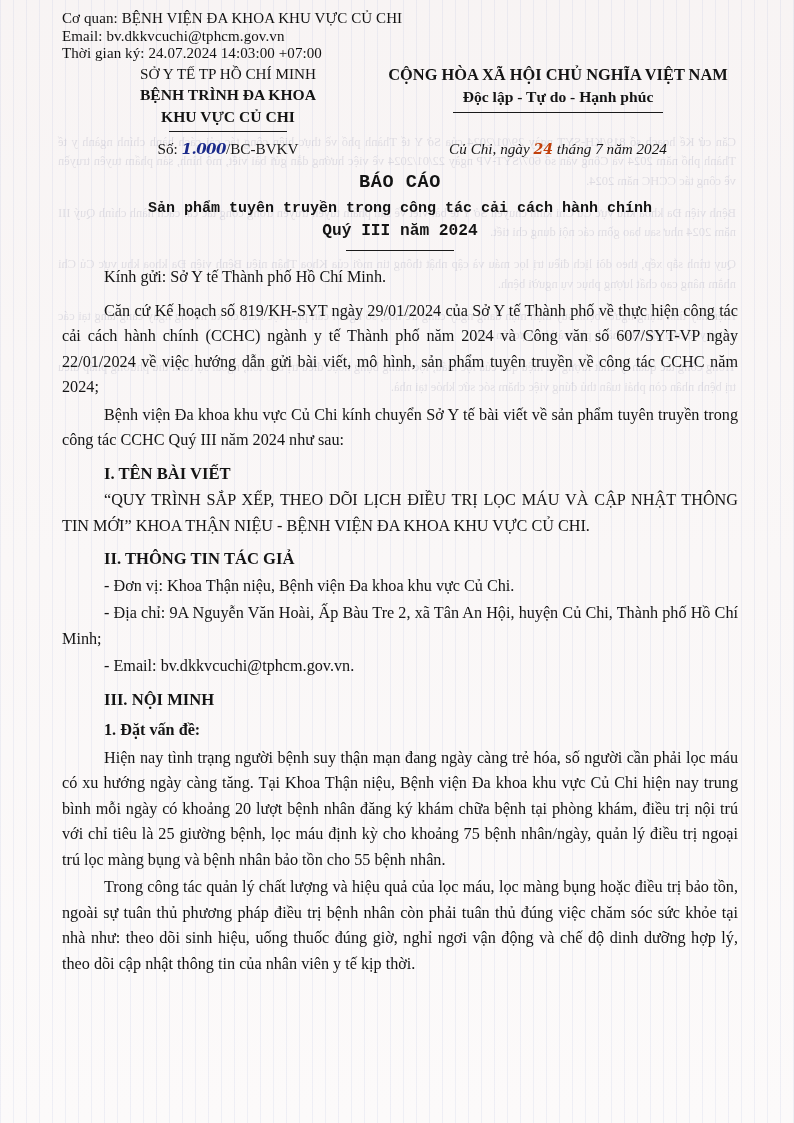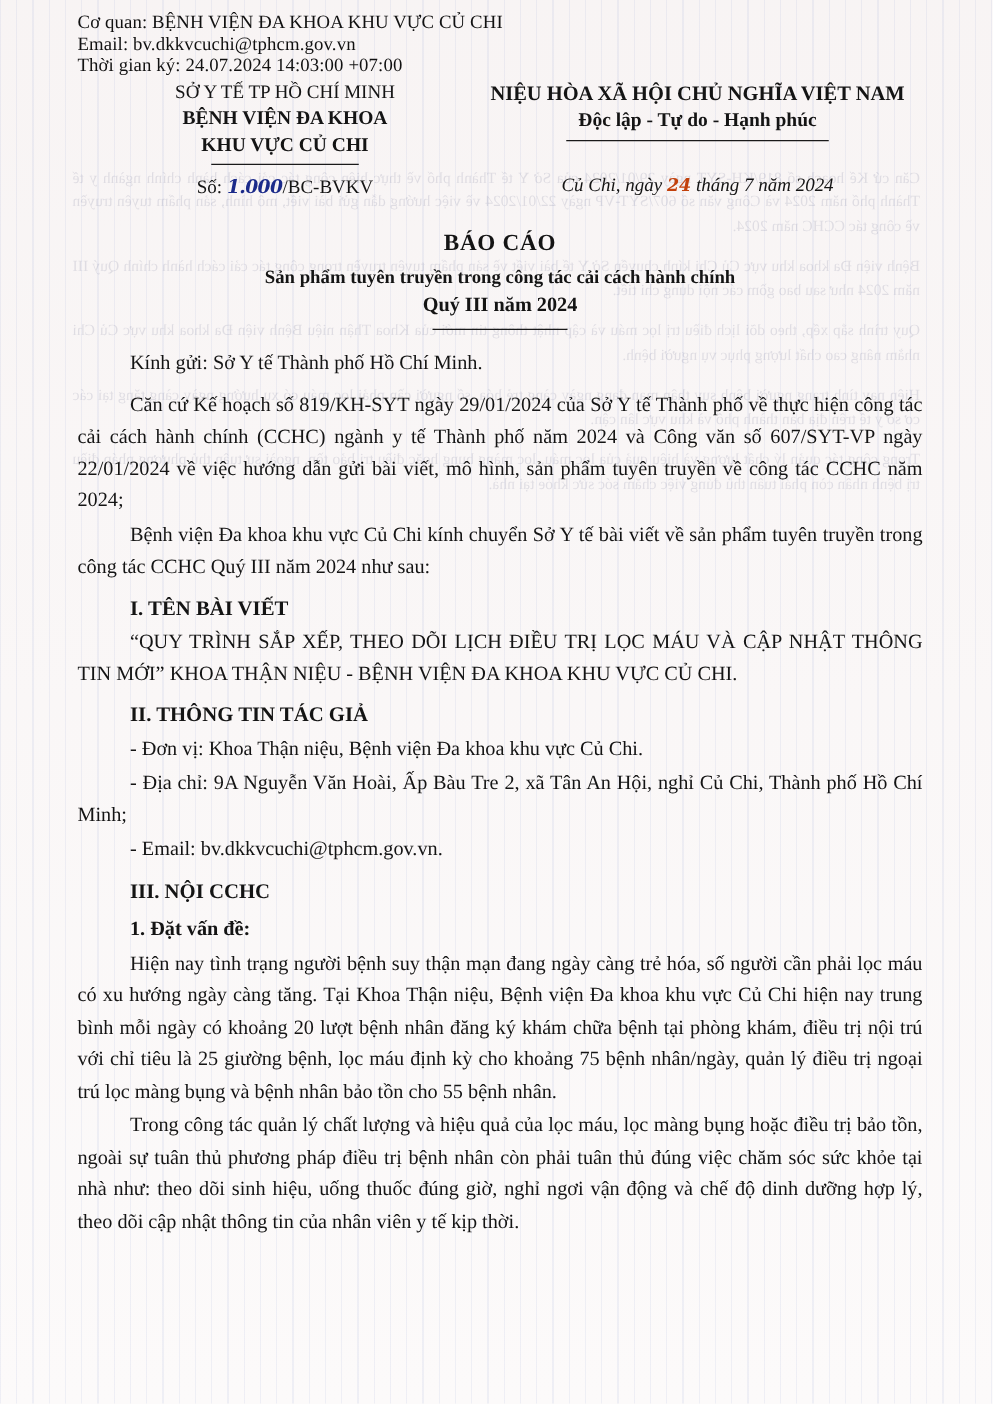--- a/index.html
+++ b/index.html
@@ -121,21 +121,22 @@
     font-family: "DejaVu Serif", serif;
     font-style: italic;
     font-weight: bold;
     color: #c2410c;
     font-size: 14px;
   }
 
   
   .title-wrap {
     text-align: center;
-    margin-top: 26px;
+    margin-top: 14px;
+    font-family: Liberation Mono, monospace;
   }
   .title-main {
     font-weight: bold;
     font-size: 18.5px;
     letter-spacing: 0.6px;
   }
   .title-sub {
     font-weight: bold;
     font-size: 15px;
     margin-top: 5px;
@@ -197,26 +198,26 @@
 
   <div class="sig-block">
     <div>Cơ quan: BỆNH VIỆN ĐA KHOA KHU VỰC CỦ CHI</div>
     <div>Email: bv.dkkvcuchi@tphcm.gov.vn</div>
     <div>Thời gian ký: 24.07.2024 14:03:00 +07:00</div>
   </div>
 
   <div class="hdr">
     <div class="hdr-left">
       <div class="t-normal">SỞ Y TẾ TP HỒ CHÍ MINH</div>
-      <div class="t-bold">BỆNH VIỆN ĐA KHOA</div>
+      <div class="t-bold">BỆNH TRÌNH ĐA KHOA</div>
       <div class="t-bold">KHU VỰC CỦ CHI</div>
       <div class="rule"></div>
     </div>
     <div class="hdr-right">
-      <div class="t-bold-lg">NIỆU HÒA XÃ HỘI CHỦ NGHĨA VIỆT NAM</div>
+      <div class="t-bold-lg">CỘNG HÒA XÃ HỘI CHỦ NGHĨA VIỆT NAM</div>
       <div class="t-bold">Độc lập - Tự do - Hạnh phúc</div>
       <div class="rule-wide"></div>
     </div>
   </div>
 
   <div class="row-num">
     <div class="num-left">
       <span>Số: </span><span class="handwrite">1.000</span><span>/BC-BVKV</span>
     </div>
     <div class="num-right">
@@ -234,22 +235,22 @@
   <div class="body-text">
     <p class="p p-center">Kính gửi: Sở Y tế Thành phố Hồ Chí Minh.</p>
     <p class="p gap-sm">Căn cứ Kế hoạch số 819/KH-SYT ngày 29/01/2024 của Sở Y tế Thành phố về thực hiện công tác cải cách hành chính (CCHC) ngành y tế Thành phố năm 2024 và Công văn số 607/SYT-VP ngày 22/01/2024 về việc hướng dẫn gửi bài viết, mô hình, sản phẩm tuyên truyền về công tác CCHC năm 2024;</p>
     <p class="p">Bệnh viện Đa khoa khu vực Củ Chi kính chuyển Sở Y tế bài viết về sản phẩm tuyên truyền trong công tác CCHC Quý III năm 2024 như sau:</p>
 
     <p class="section-h">I. TÊN BÀI VIẾT</p>
     <p class="p quote-block">“QUY TRÌNH SẮP XẾP, THEO DÕI LỊCH ĐIỀU TRỊ LỌC MÁU VÀ CẬP NHẬT THÔNG TIN MỚI” KHOA THẬN NIỆU - BỆNH VIỆN ĐA KHOA KHU VỰC CỦ CHI.</p>
 
     <p class="section-h">II. THÔNG TIN TÁC GIẢ</p>
     <p class="p">- Đơn vị: Khoa Thận niệu, Bệnh viện Đa khoa khu vực Củ Chi.</p>
-    <p class="p">- Địa chỉ: 9A Nguyễn Văn Hoài, Ấp Bàu Tre 2, xã Tân An Hội, nghỉ Củ Chi, Thành phố Hồ Chí Minh;</p>
+    <p class="p">- Địa chỉ: 9A Nguyễn Văn Hoài, Ấp Bàu Tre 2, xã Tân An Hội, huyện Củ Chi, Thành phố Hồ Chí Minh;</p>
     <p class="p">- Email: bv.dkkvcuchi@tphcm.gov.vn.</p>
 
-    <p class="section-h">III. NỘI CCHC</p>
+    <p class="section-h">III. NỘI MINH</p>
     <p class="sub-h">1. Đặt vấn đề:</p>
     <p class="p">Hiện nay tình trạng người bệnh suy thận mạn đang ngày càng trẻ hóa, số người cần phải lọc máu có xu hướng ngày càng tăng. Tại Khoa Thận niệu, Bệnh viện Đa khoa khu vực Củ Chi hiện nay trung bình mỗi ngày có khoảng 20 lượt bệnh nhân đăng ký khám chữa bệnh tại phòng khám, điều trị nội trú với chỉ tiêu là 25 giường bệnh, lọc máu định kỳ cho khoảng 75 bệnh nhân/ngày, quản lý điều trị ngoại trú lọc màng bụng và bệnh nhân bảo tồn cho 55 bệnh nhân.</p>
     <p class="p">Trong công tác quản lý chất lượng và hiệu quả của lọc máu, lọc màng bụng hoặc điều trị bảo tồn, ngoài sự tuân thủ phương pháp điều trị bệnh nhân còn phải tuân thủ đúng việc chăm sóc sức khỏe tại nhà như: theo dõi sinh hiệu, uống thuốc đúng giờ, nghỉ ngơi vận động và chế độ dinh dưỡng hợp lý, theo dõi cập nhật thông tin của nhân viên y tế kịp thời.</p>
   </div>
 
 </div>
 
 </body></html>

